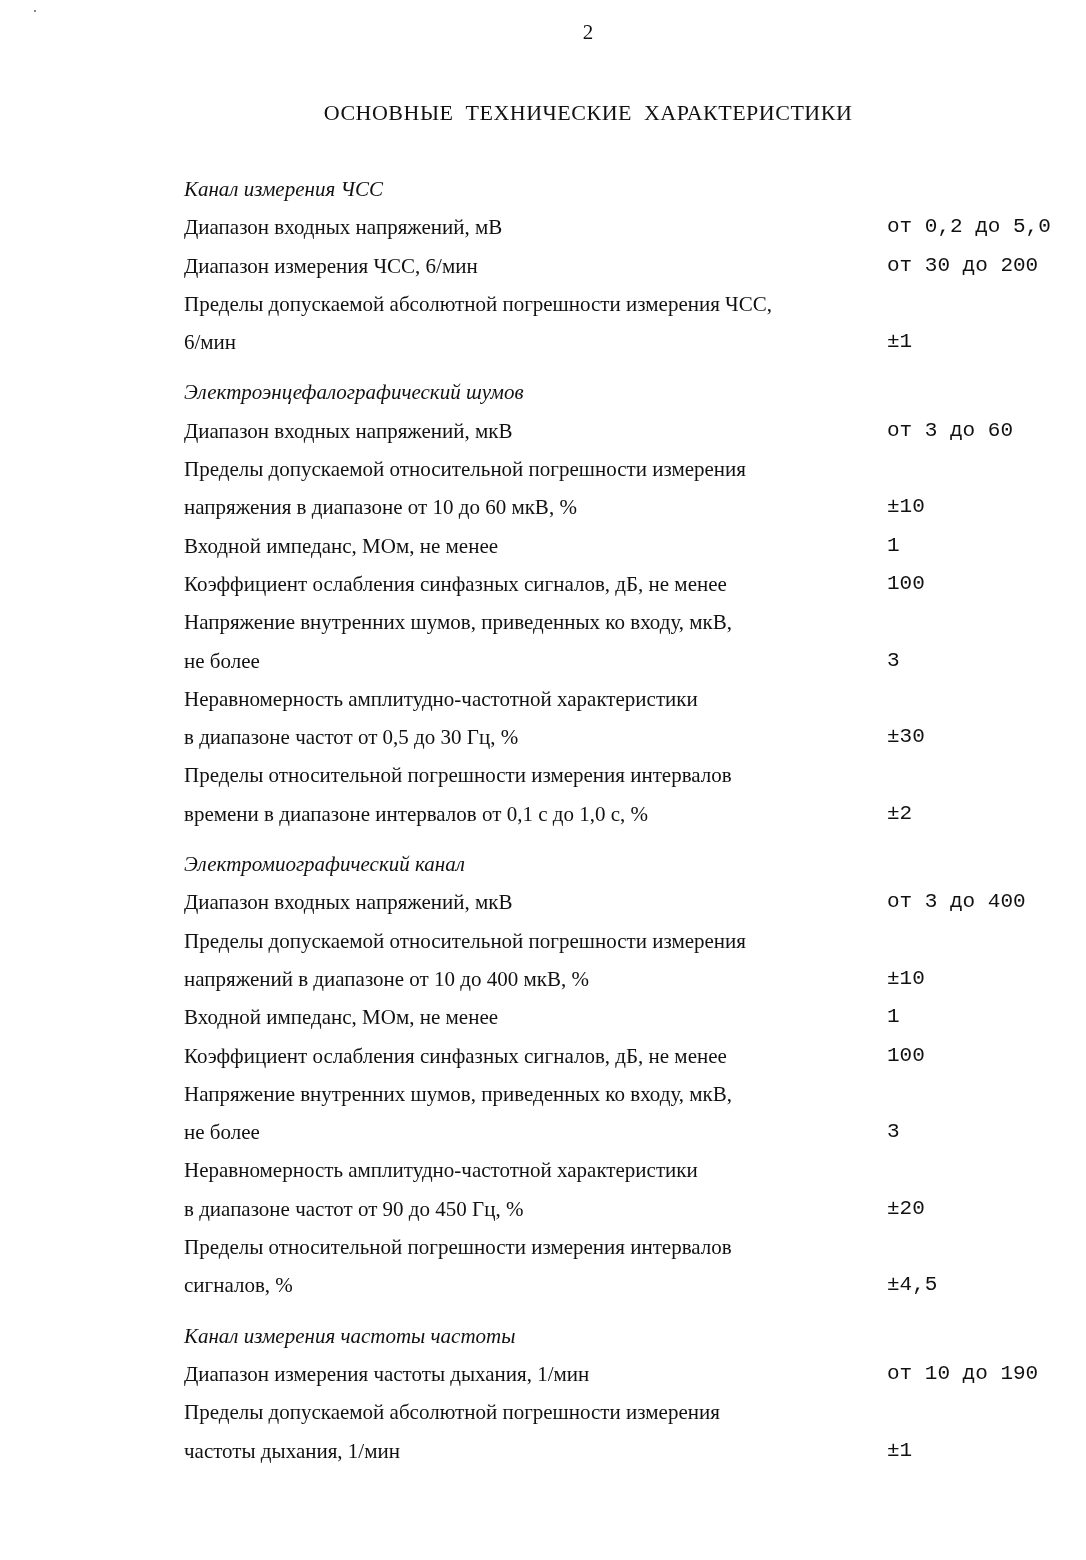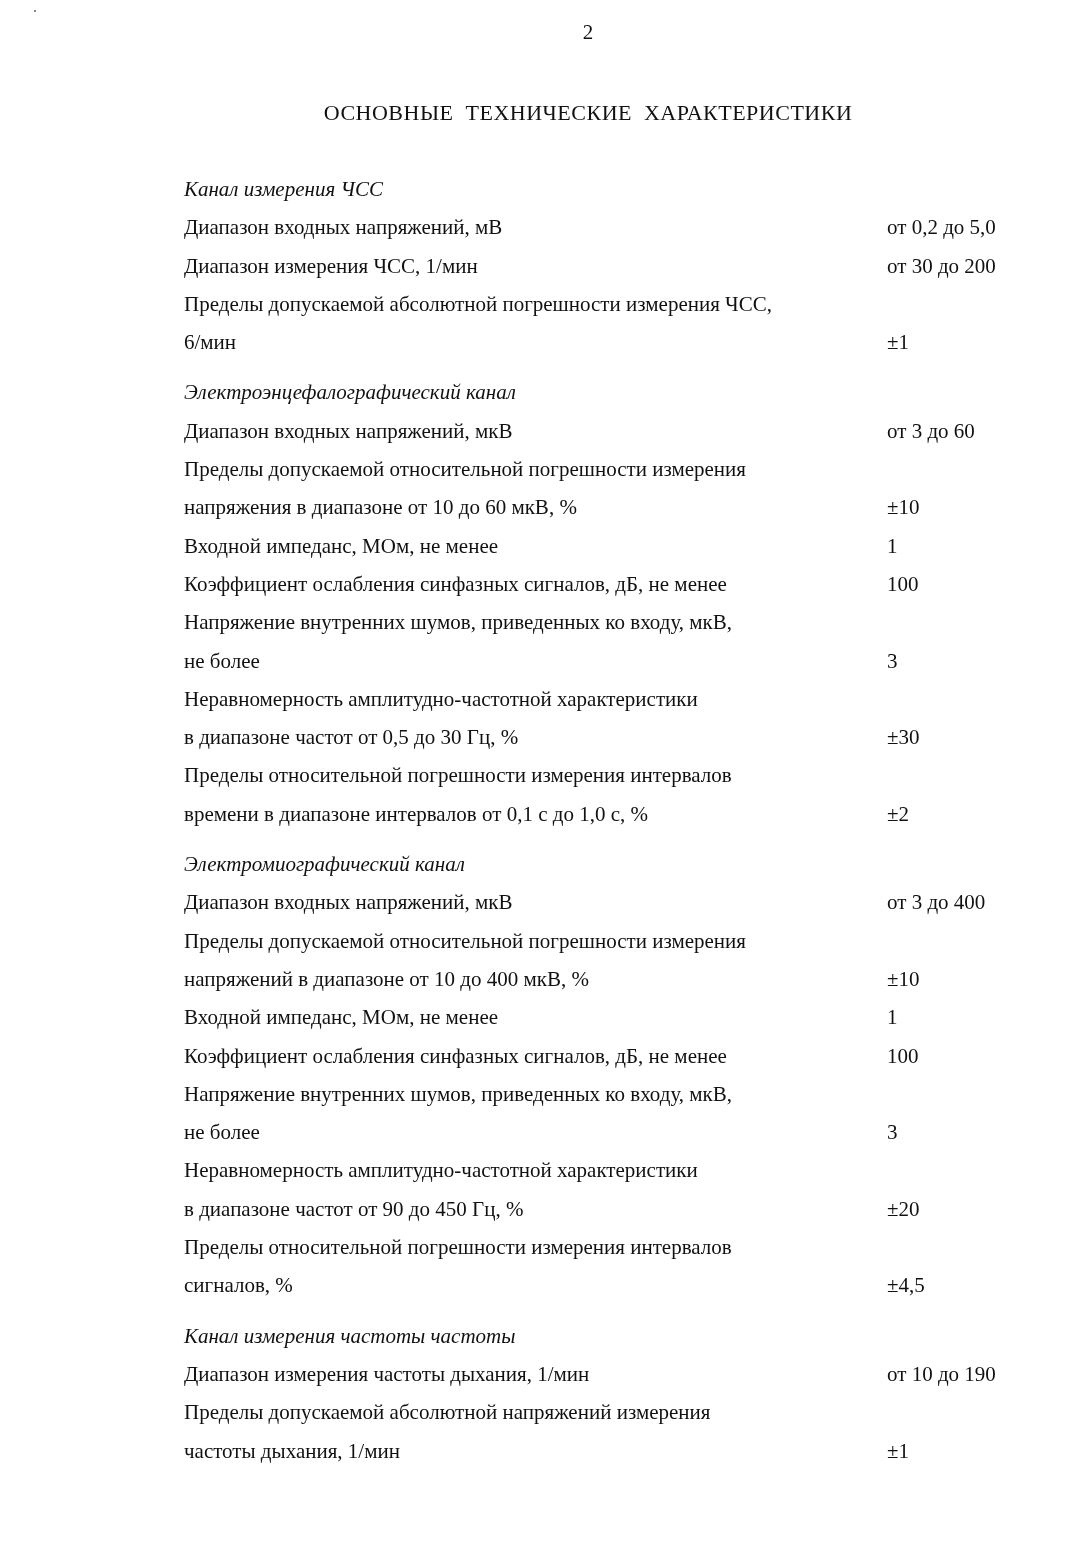--- a/index.html
+++ b/index.html
@@ -16,21 +16,21 @@
     .title {
       position: absolute; top: 100px; left: 0; width: 1176px; text-align: center;
       font-size: 22px; letter-spacing: 0.5px; word-spacing: 6px;
     }
     .content { position: absolute; left: 184px; top: 170px; width: 880px; }
     .line {
       position: relative; height: 38.3px; line-height: 38.3px; font-size: 21px;
       white-space: nowrap;
     }
     .line .label { position: absolute; left: 0; }
-    .line .value { position: absolute; left: 703px; }
+    .line .value { position: absolute; left: 703px; font-family: Liberation Mono, monospace; }
     .section-title { font-style: italic; }
     .gap { height: 12px; }
   </style>
 </head>
 <body>
 
 <div class="dot"></div>
 <div class="page-number">2</div>
 <div class="title">ОСНОВНЫЕ ТЕХНИЧЕСКИЕ ХАРАКТЕРИСТИКИ</div>
 
@@ -40,38 +40,38 @@
         <span class="label section-title">Канал измерения ЧСС</span>
       </div>
       <div>
         <div class="line">
           <span class="label">Диапазон входных напряжений, мВ</span>
           <span class="value">от 0,2 до 5,0</span>
         </div>
       </div>
       <div>
         <div class="line">
-          <span class="label">Диапазон измерения ЧСС, 1/мин</span>
+          <span class="label">Диапазон измерения ЧСС, 6/мин</span>
           <span class="value">от 30 до 200</span>
         </div>
       </div>
       <div>
         <div class="line">
           <span class="label">Пределы допускаемой абсолютной погрешности измерения ЧСС,</span>
         </div>
         <div class="line">
           <span class="label">6/мин</span>
           <span class="value">±1</span>
         </div>
       </div>
     </div>
     <div class="gap"></div>
     <div>
       <div class="line">
-        <span class="label section-title">Электроэнцефалографический канал</span>
+        <span class="label section-title">Электроэнцефалографический шумов</span>
       </div>
       <div>
         <div class="line">
           <span class="label">Диапазон входных напряжений, мкВ</span>
           <span class="value">от 3 до 60</span>
         </div>
       </div>
       <div>
         <div class="line">
           <span class="label">Пределы допускаемой относительной погрешности измерения</span>
@@ -187,21 +187,21 @@
         <span class="label section-title">Канал измерения частоты частоты</span>
       </div>
       <div>
         <div class="line">
           <span class="label">Диапазон измерения частоты дыхания, 1/мин</span>
           <span class="value">от 10 до 190</span>
         </div>
       </div>
       <div>
         <div class="line">
-          <span class="label">Пределы допускаемой абсолютной напряжений измерения</span>
+          <span class="label">Пределы допускаемой абсолютной погрешности измерения</span>
         </div>
         <div class="line">
           <span class="label">частоты дыхания, 1/мин</span>
           <span class="value">±1</span>
         </div>
       </div>
     </div>
   </div>
 
 </body></html>

